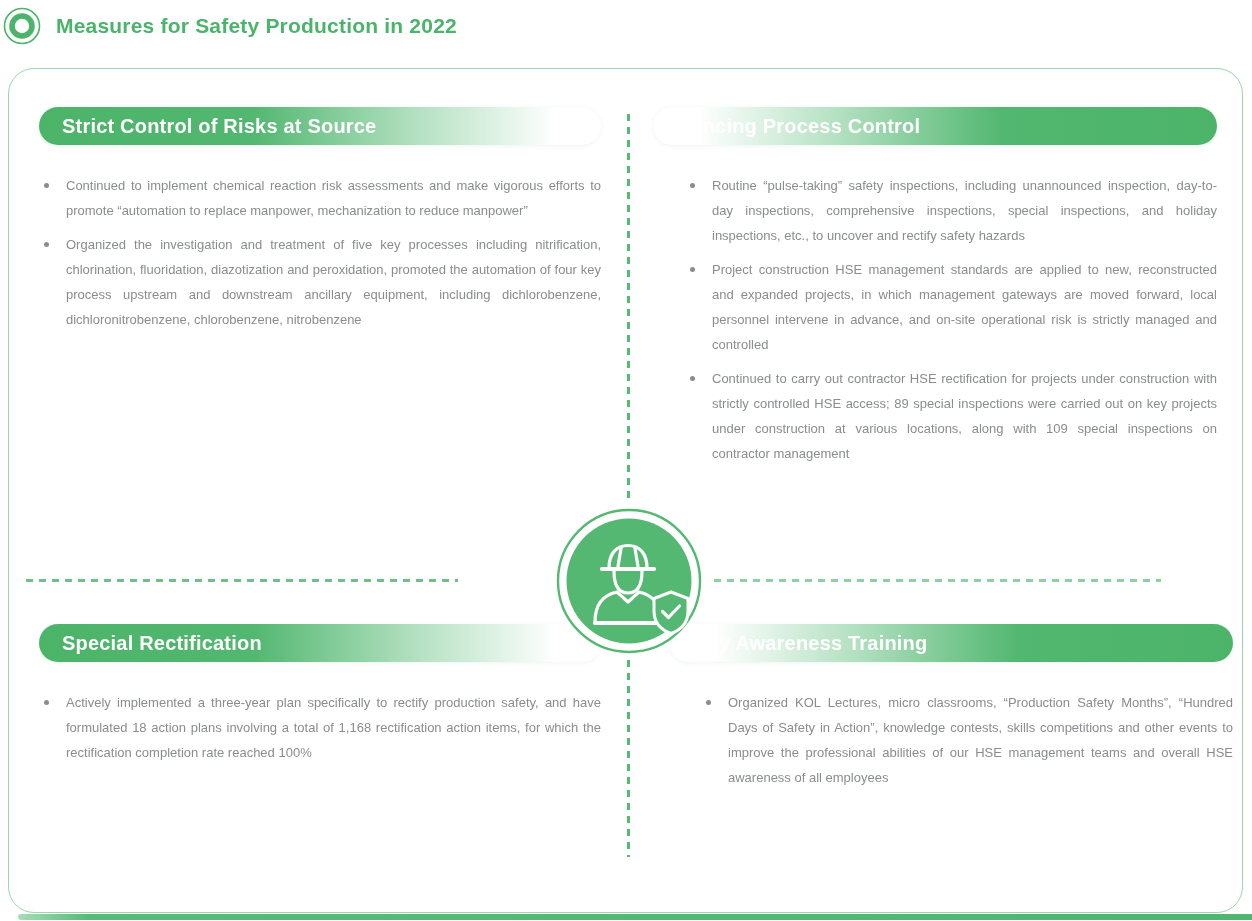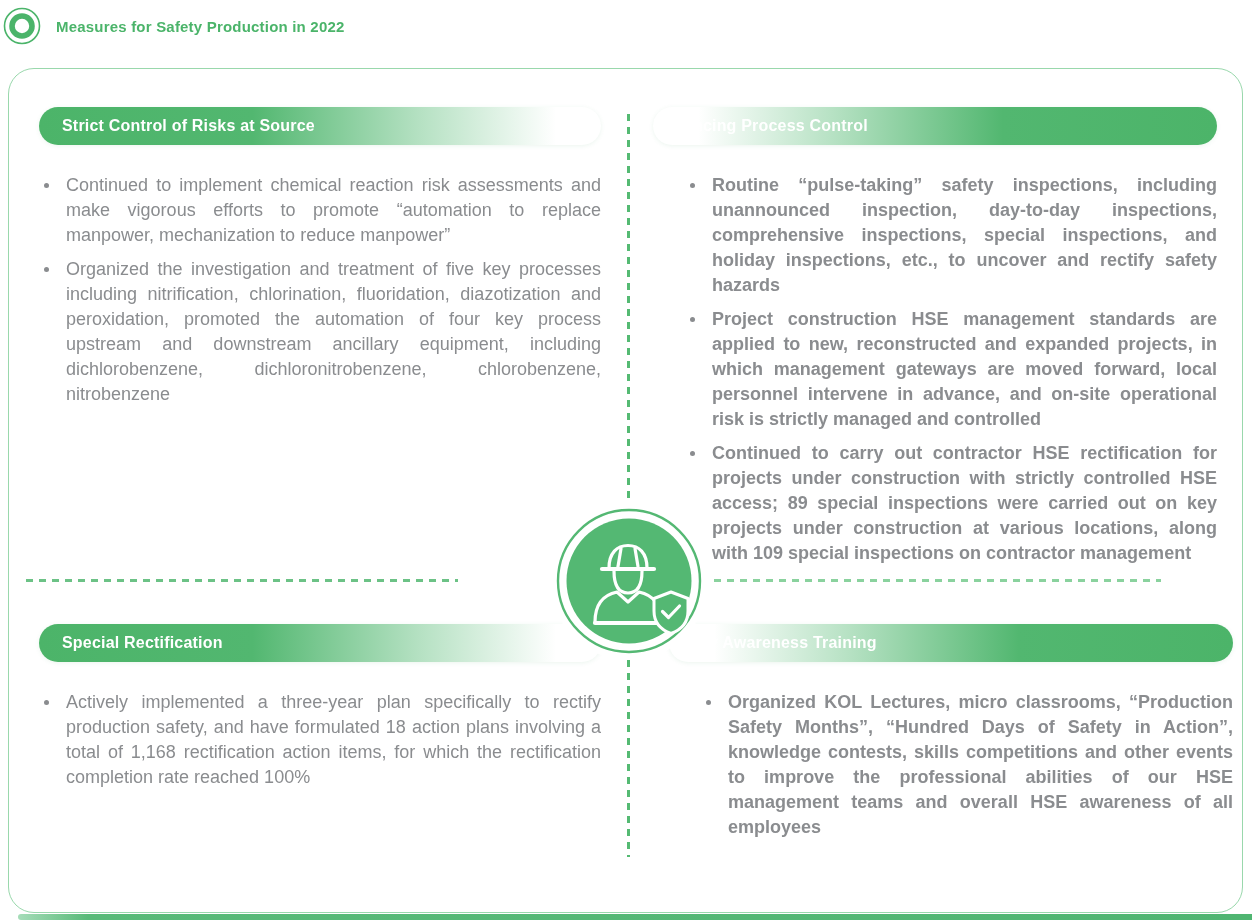--- a/index.html
+++ b/index.html
@@ -3,21 +3,21 @@
 <meta charset="utf-8">
 <style>
   html,body{margin:0;padding:0;}
   body{
     width:1252px;height:921px;background:#ffffff;position:relative;overflow:hidden;
     font-family:"Liberation Sans", sans-serif;
   }
   
   .page-header{position:absolute;left:2px;top:6px;display:flex;align-items:center;gap:14px;}
   .marker-icon{width:40px;height:40px;display:block;}
-  .page-title{font-size:15px;font-weight:bold;color:#4bb46a;letter-spacing:.2px;}
+  .page-title{font-size:21px;font-weight:bold;color:#4bb46a;letter-spacing:.2px;}
   
   .panel{
     position:absolute;left:8px;top:68px;width:1235px;height:845px;
     border:1px solid #99d8ac;border-radius:26px;background:#ffffff;box-sizing:border-box;
   }
   
   .v-dash{
     position:absolute;left:618px;top:45px;width:2.5px;height:743px;
     background:repeating-linear-gradient(180deg,#55ba73 0 7px,transparent 7px 13px);
   }
@@ -25,38 +25,38 @@
   .h-dash.left{left:17px;width:432px;background:repeating-linear-gradient(90deg,#6cc286 0 7px,transparent 7px 13px);}
   .h-dash.right{left:705px;width:447px;background:repeating-linear-gradient(90deg,#8ad29e 0 7px,transparent 7px 13px);}
   
   .quad{position:absolute;box-sizing:border-box;}
   .q-tl{left:30px;top:38px;width:562px;}
   .q-tr{left:644px;top:38px;width:564px;}
   .q-bl{left:30px;top:555px;width:562px;}
   .q-br{left:660px;top:555px;width:564px;}
   .qbar{
     height:38px;line-height:38px;border-radius:19px;color:#ffffff;
-    font-size:16px;font-weight:bold;white-space:nowrap;letter-spacing:.2px;
+    font-size:20px;font-weight:bold;white-space:nowrap;letter-spacing:.2px;
     box-shadow:0 1px 4px rgba(70,160,100,.10);
   }
   .qbar.bar-left{
     text-align:left;padding-left:23px;
     background:linear-gradient(90deg,#4cb469 0%,#52b770 38%,rgba(122,201,146,.55) 68%,rgba(255,255,255,0) 92%);
   }
   .qbar.bar-right{
     text-align:left;padding-right:23px;
     background:linear-gradient(270deg,#4cb469 0%,#52b770 38%,rgba(122,201,146,.55) 68%,rgba(255,255,255,0) 92%);
   }
   
   ul.bullets{list-style:none;margin:28px 0 0 0;padding:0;}
-  .q-tr ul.bullets,.q-br ul.bullets{padding-left:36px;font-weight:bold;}
+  .q-tr ul.bullets,.q-br ul.bullets{padding-left:36px;}
   .q-tl ul.bullets,.q-bl ul.bullets{padding-left:4px;}
   ul.bullets li{
     position:relative;padding-left:23px;margin:0 0 9px 0;
-    font-size:18px;line-height:25px;color:#8a8c8f;text-align:justify;
+    font-size:13px;line-height:25px;color:#8a8c8f;text-align:justify;
   }
   ul.bullets li .dot{
     position:absolute;left:1px;top:10px;width:5px;height:5px;border-radius:50%;background:#8a8c8f;
   }
   
   .center-badge{position:absolute;left:540px;top:432px;width:160px;height:160px;}
   
   .bottom-accent{
     position:absolute;left:18px;top:914px;width:1234px;height:6px;
     border-radius:3px 0 0 3px;

